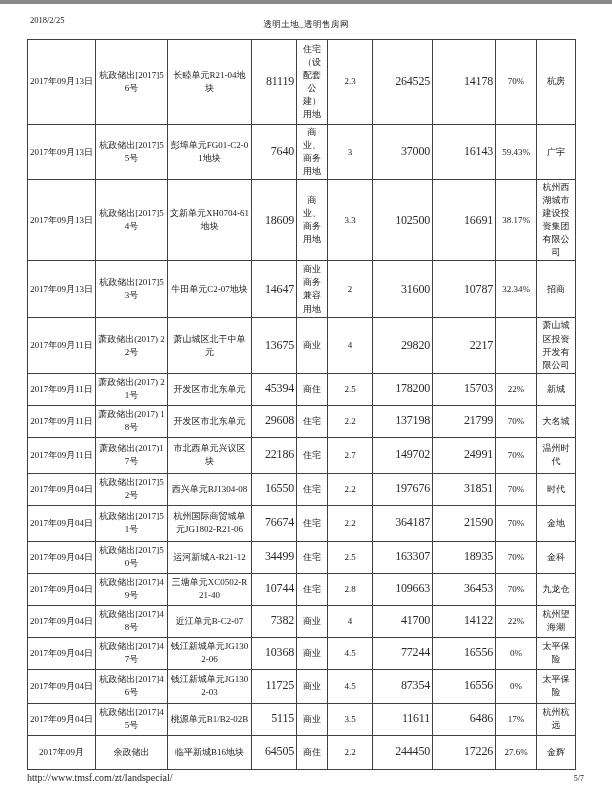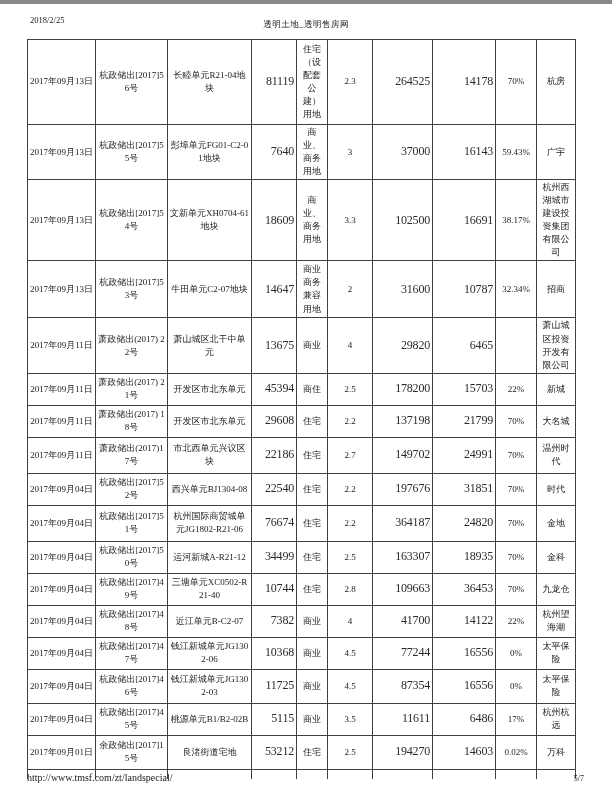--- a/index.html
+++ b/index.html
@@ -169,21 +169,21 @@
             <td>招商</td>
           </tr>
           <tr>
             <td>2017年09月11日</td>
             <td>萧政储出(2017) 22号</td>
             <td>萧山城区北干中单元</td>
             <td class="num">13675</td>
             <td>商业</td>
             <td>4</td>
             <td class="num">29820</td>
-            <td class="num">6465</td>
+            <td class="num">2217</td>
             <td></td>
             <td>萧山城区投资开发有限公司</td>
           </tr>
           <tr>
             <td>2017年09月11日</td>
             <td>萧政储出(2017) 21号</td>
             <td>开发区市北东单元</td>
             <td class="num">45394</td>
             <td>商住</td>
             <td>2.5</td>
@@ -213,37 +213,37 @@
             <td>2.7</td>
             <td class="num">149702</td>
             <td class="num">24991</td>
             <td>70%</td>
             <td>温州时代</td>
           </tr>
           <tr>
             <td>2017年09月04日</td>
             <td>杭政储出[2017]52号</td>
             <td>西兴单元BJ1304-08</td>
-            <td class="num">22540</td>
+            <td class="num">16550</td>
             <td>住宅</td>
             <td>2.2</td>
             <td class="num">197676</td>
             <td class="num">31851</td>
             <td>70%</td>
             <td>时代</td>
           </tr>
           <tr>
             <td>2017年09月04日</td>
             <td>杭政储出[2017]51号</td>
             <td>杭州国际商贸城单元JG1802-R21-06</td>
             <td class="num">76674</td>
             <td>住宅</td>
             <td>2.2</td>
             <td class="num">364187</td>
-            <td class="num">24820</td>
+            <td class="num">21590</td>
             <td>70%</td>
             <td>金地</td>
           </tr>
           <tr>
             <td>2017年09月04日</td>
             <td>杭政储出[2017]50号</td>
             <td>运河新城A-R21-12</td>
             <td class="num">34499</td>
             <td>住宅</td>
             <td>2.5</td>
@@ -304,32 +304,20 @@
             <td>2017年09月04日</td>
             <td>杭政储出[2017]45号</td>
             <td>桃源单元B1/B2-02B</td>
             <td class="num">5115</td>
             <td>商业</td>
             <td>3.5</td>
             <td class="num">11611</td>
             <td class="num">6486</td>
             <td>17%</td>
             <td>杭州杭远</td>
-          </tr>
-          <tr>
-            <td>2017年09月01日</td>
-            <td>余政储出[2017]15号</td>
-            <td>良渚街道宅地</td>
-            <td class="num">53212</td>
-            <td>住宅</td>
-            <td>2.5</td>
-            <td class="num">194270</td>
-            <td class="num">14603</td>
-            <td>0.02%</td>
-            <td>万科</td>
           </tr>
           <tr>
             <td>2017年09月</td>
             <td>余政储出</td>
             <td>临平新城B16地块</td>
             <td class="num">64505</td>
             <td>商住</td>
             <td>2.2</td>
             <td class="num">244450</td>
             <td class="num">17226</td>

